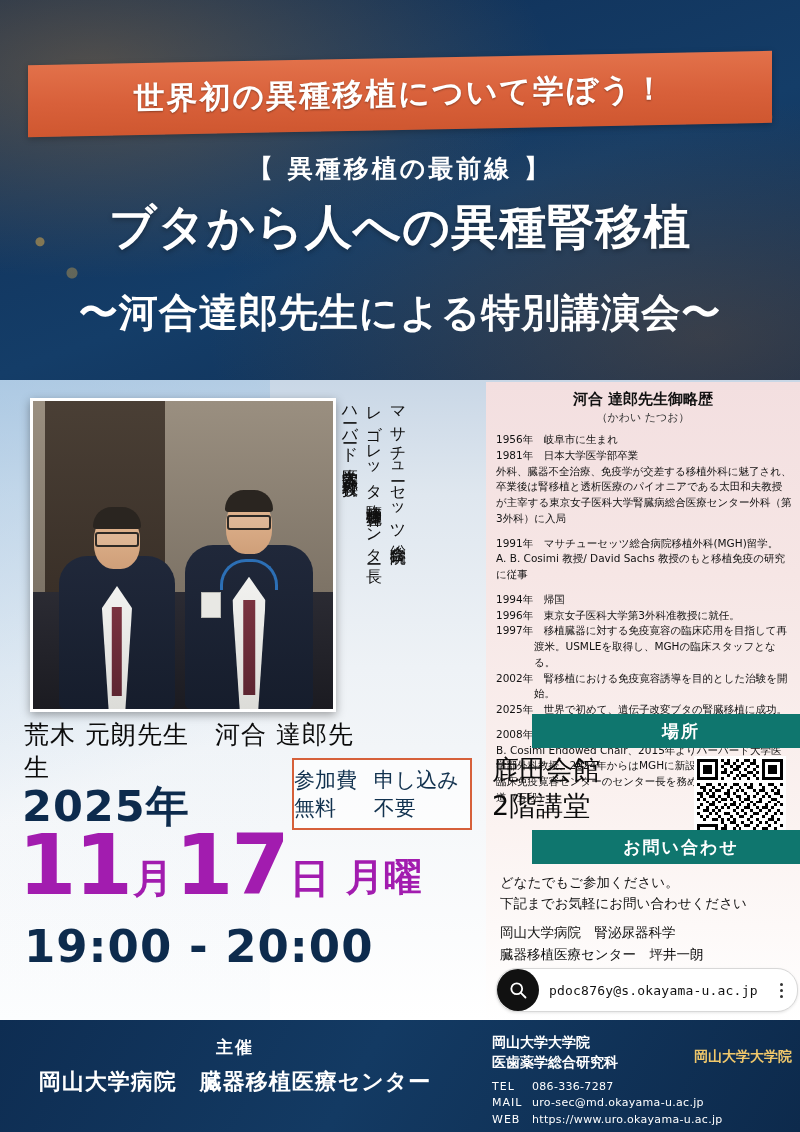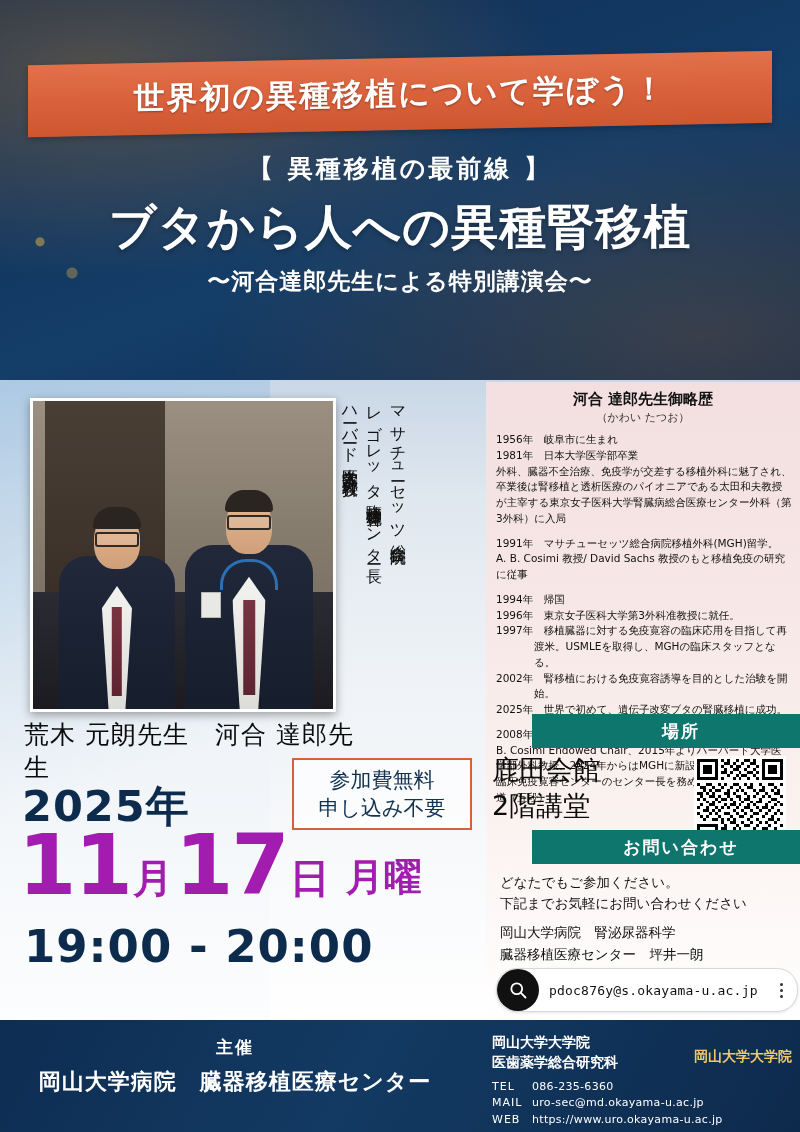--- a/index.html
+++ b/index.html
@@ -65,21 +65,21 @@
   .head-sub{
     font-size:25px;font-weight:bold;letter-spacing:3px;
     font-family:"DejaVu Sans","Liberation Sans",sans-serif;
   }
   .head-main{
     margin-top:14px;font-size:47px;font-weight:bold;letter-spacing:1px;line-height:1.18;
     font-family:"DejaVu Sans","Liberation Sans",sans-serif;
     text-shadow:0 2px 5px rgba(0,0,0,0.3);
   }
   .head-lect{
-    margin-top:12px;font-size:23px;font-weight:bold;letter-spacing:1px;
+    margin-top:32px;font-size:39px;font-weight:bold;letter-spacing:1px;
     font-family:Liberation Serif, serif;
   }
   
   .photo-frame{
     position:absolute;left:30px;top:398px;width:300px;height:308px;
     border:3px solid #ffffff;box-shadow:0 3px 9px rgba(0,0,0,0.35);
     background:linear-gradient(180deg,#6e6a64 0%,#56514c 45%,#3e3a36 100%);
     overflow:hidden;
   }
   .photo-wall{
@@ -192,21 +192,21 @@
   
   .qr{
     position:absolute;left:694px;top:756px;width:92px;height:92px;background:#fff;
     padding:3px;box-sizing:border-box;
   }
   .qr svg{display:block;}
   
   .freebox{
     position:absolute;left:292px;top:758px;width:176px;height:68px;
     border:2px solid #d6603a;background:rgba(255,255,255,0.65);
-    display:flex;flex-direction:column;align-items:center;justify-content:center;
+    display:flex;align-items:center;justify-content:center;
     font-family:"DejaVu Sans","Liberation Sans",sans-serif;
     font-size:21px;color:#12324f;line-height:1.35;
   }
   
   .date-year{
     position:absolute;left:22px;top:778px;
     font-family:"DejaVu Sans","Liberation Sans",sans-serif;
     font-size:43px;color:#0d2b4d;font-weight:bold;letter-spacing:1px;
   }
   .date-main{
@@ -623,21 +623,21 @@
   <div class="uni-block">
     <div class="uni-line">
       <div class="uni-left">
         <div>岡山大学大学院</div>
         <div>医歯薬学総合研究科</div>
       </div>
       <div class="uni-right">岡山大学大学院</div>
     </div>
     <div class="uni-contact">
       <div>
-        <b>TEL</b><span>086-235-6360</span>
+        <b>TEL</b><span>086-336-7287</span>
       </div>
       <div>
         <b>MAIL</b><span>uro-sec@md.okayama-u.ac.jp</span>
       </div>
       <div>
         <b>WEB</b><span>https://www.uro.okayama-u.ac.jp</span>
       </div>
     </div>
   </div>
 

